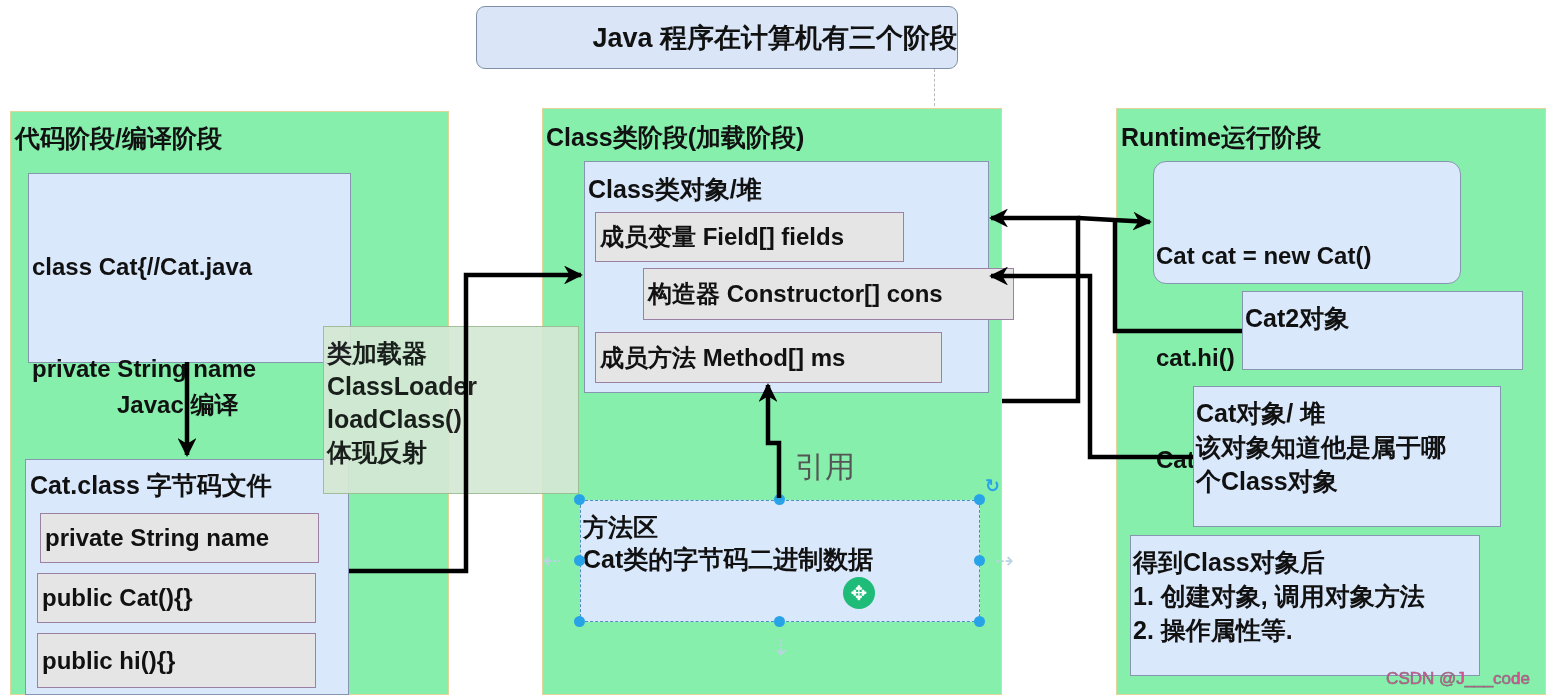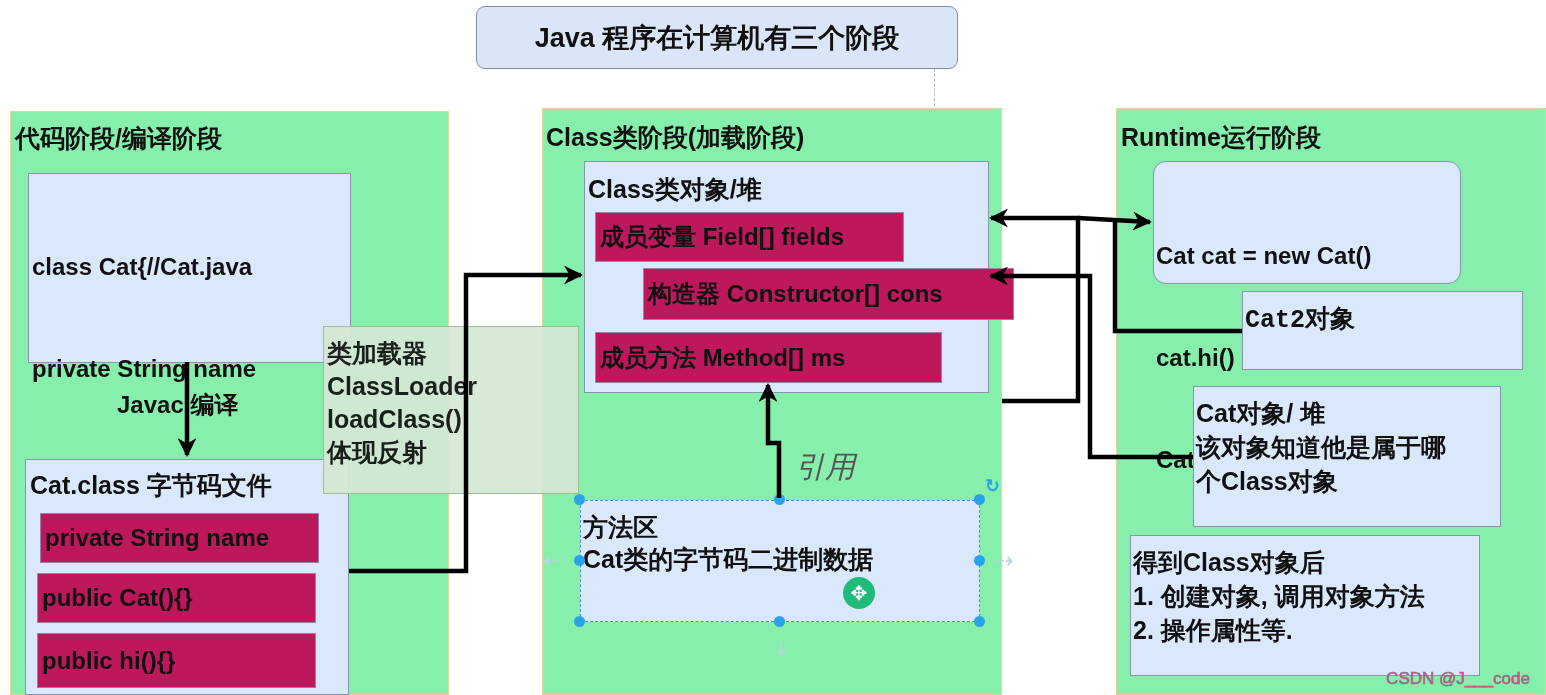--- a/index.html
+++ b/index.html
@@ -1,25 +1,25 @@
 <!DOCTYPE html>
 <html><head>
 <meta charset="utf-8">
 <style>
   html, body { margin:0; padding:0; }
   body { width:1546px; height:695px; position:relative; background:#ffffff; overflow:hidden;
          font-family:"Liberation Sans","DejaVu Sans",sans-serif; color:#111; }
   .abs { position:absolute; box-sizing:border-box; }
   .title { left:476px; top:6px; width:482px; height:63px; background:#dae6f8; border:1px solid #7f8fa8;
-           border-radius:9px; font-weight:bold; font-size:27px; display:flex; align-items:center; justify-content:center; }
+           border-radius:9px; font-weight:bold; font-size:27px; display:flex; align-items:center; justify-content:flex-end; }
   .dash-v { left:934px; top:69px; width:0; height:37px; border-left:1px dashed #bbb; }
   .stage { background:#86efac; border:1px solid #e3d49a; }
   .stage-title { font-weight:bold; font-size:25px; }
   .blue { background:#dae8fc; border:1px solid #8796b0; }
-  .pink { background:#be185d; border:1px solid #9b81a3; font-weight:bold; font-size:24px; padding-left:4px; display:flex; align-items:center; white-space:nowrap;}
+  .pink { background:#e5e5e5; border:1px solid #9b81a3; font-weight:bold; font-size:24px; padding-left:4px; display:flex; align-items:center; white-space:nowrap;}
   .green { background:#d5e8d4; border:1px solid #9dbb92; opacity:0.93; }
   .bold { font-weight:bold; }
   .code { font-weight:bold; font-size:24px; line-height:34px; white-space:pre; }
   .handle { position:absolute; width:11px; height:11px; border-radius:50%; background:#29a3e8; }
   .sel { border:1px dashed #4a8fc0; }
   svg.wires { position:absolute; left:0; top:0; pointer-events:none; }
   .watermark { right:16px; bottom:6px; font-size:17px; color:#ec4899; -webkit-text-stroke:0.6px #777; font-weight:normal; }
   .move-btn { width:32px; height:32px; border-radius:50%; background:#1fbb78; color:#fff; font-size:20px;
               display:flex; align-items:center; justify-content:center; }
   .ghost { color:#bcd3e3; font-size:22px; }
@@ -68,21 +68,21 @@
 <div class="abs pink" style="left:595px;top:212px;width:309px;height:50px;">
   <span>成员变量 Field[] fields</span>
 </div>
 <div class="abs pink" style="left:595px;top:268px;width:371px;height:52px;margin-left:48px;">
   <span>构造器 Constructor[] cons</span>
 </div>
 <div class="abs pink" style="left:595px;top:332px;width:347px;height:51px;">
   <span>成员方法 Method[] ms</span>
 </div>
 
-<div class="abs" style="left:795px;top:447px;font-size:30px;color:#555;font-style:italic;">引用</div>
+<div class="abs" style="left:795px;top:447px;font-size:30px;color:#555;">引用</div>
 
 <div class="abs blue sel" style="left:580px;top:500px;width:400px;height:122px;">
   <div class="abs bold" style="left:2px;top:10px;font-size:25px;line-height:32px;">
     <div>方法区</div>
     <div>Cat类的字节码二进制数据</div>
   </div>
 </div>
 <div class="handle" style="left:574px;top:494px;"></div>
 <div class="handle" style="left:774px;top:494px;"></div>
 <div class="handle" style="left:974px;top:494px;"></div>
@@ -112,21 +112,21 @@
   <div class="abs stage-title" style="left:4px;top:12px;">Runtime运行阶段</div>
 </div>
 <div class="abs blue" style="left:1153px;top:161px;width:308px;height:123px;border-radius:13px;">
   <div class="abs code" style="left:2px;top:9px;">
     <div>Cat cat = new Cat()</div>
     <div>cat.hi()</div>
     <div>Cat cat2 = new Cat()</div>
   </div>
 </div>
 <div class="abs blue" style="left:1242px;top:291px;width:281px;height:79px;">
-  <div class="abs bold" style="left:2px;top:10px;font-size:25px;font-family:Liberation Mono, monospace;">Cat2对象</div>
+  <div class="abs bold" style="left:2px;top:10px;font-size:25px;">Cat2对象</div>
 </div>
 <div class="abs blue" style="left:1193px;top:386px;width:308px;height:141px;">
   <div class="abs bold" style="left:2px;top:9px;font-size:25px;line-height:34px;">
     <div>Cat对象/ 堆</div>
     <div>该对象知道他是属于哪</div>
     <div>个Class对象</div>
   </div>
 </div>
 <div class="abs blue" style="left:1130px;top:535px;width:350px;height:141px;">
   <div class="abs bold" style="left:2px;top:9px;font-size:25px;line-height:34px;">

